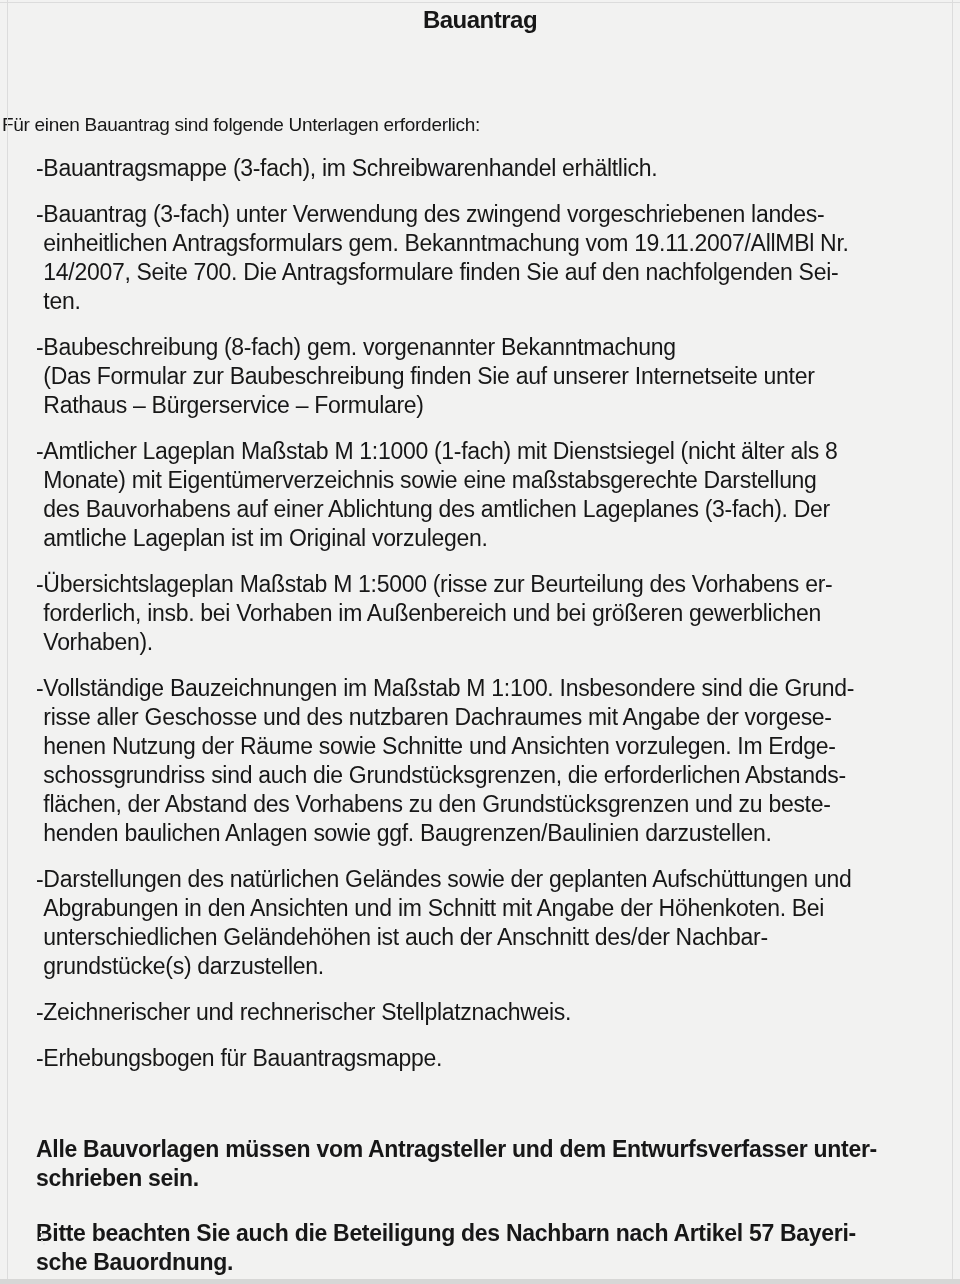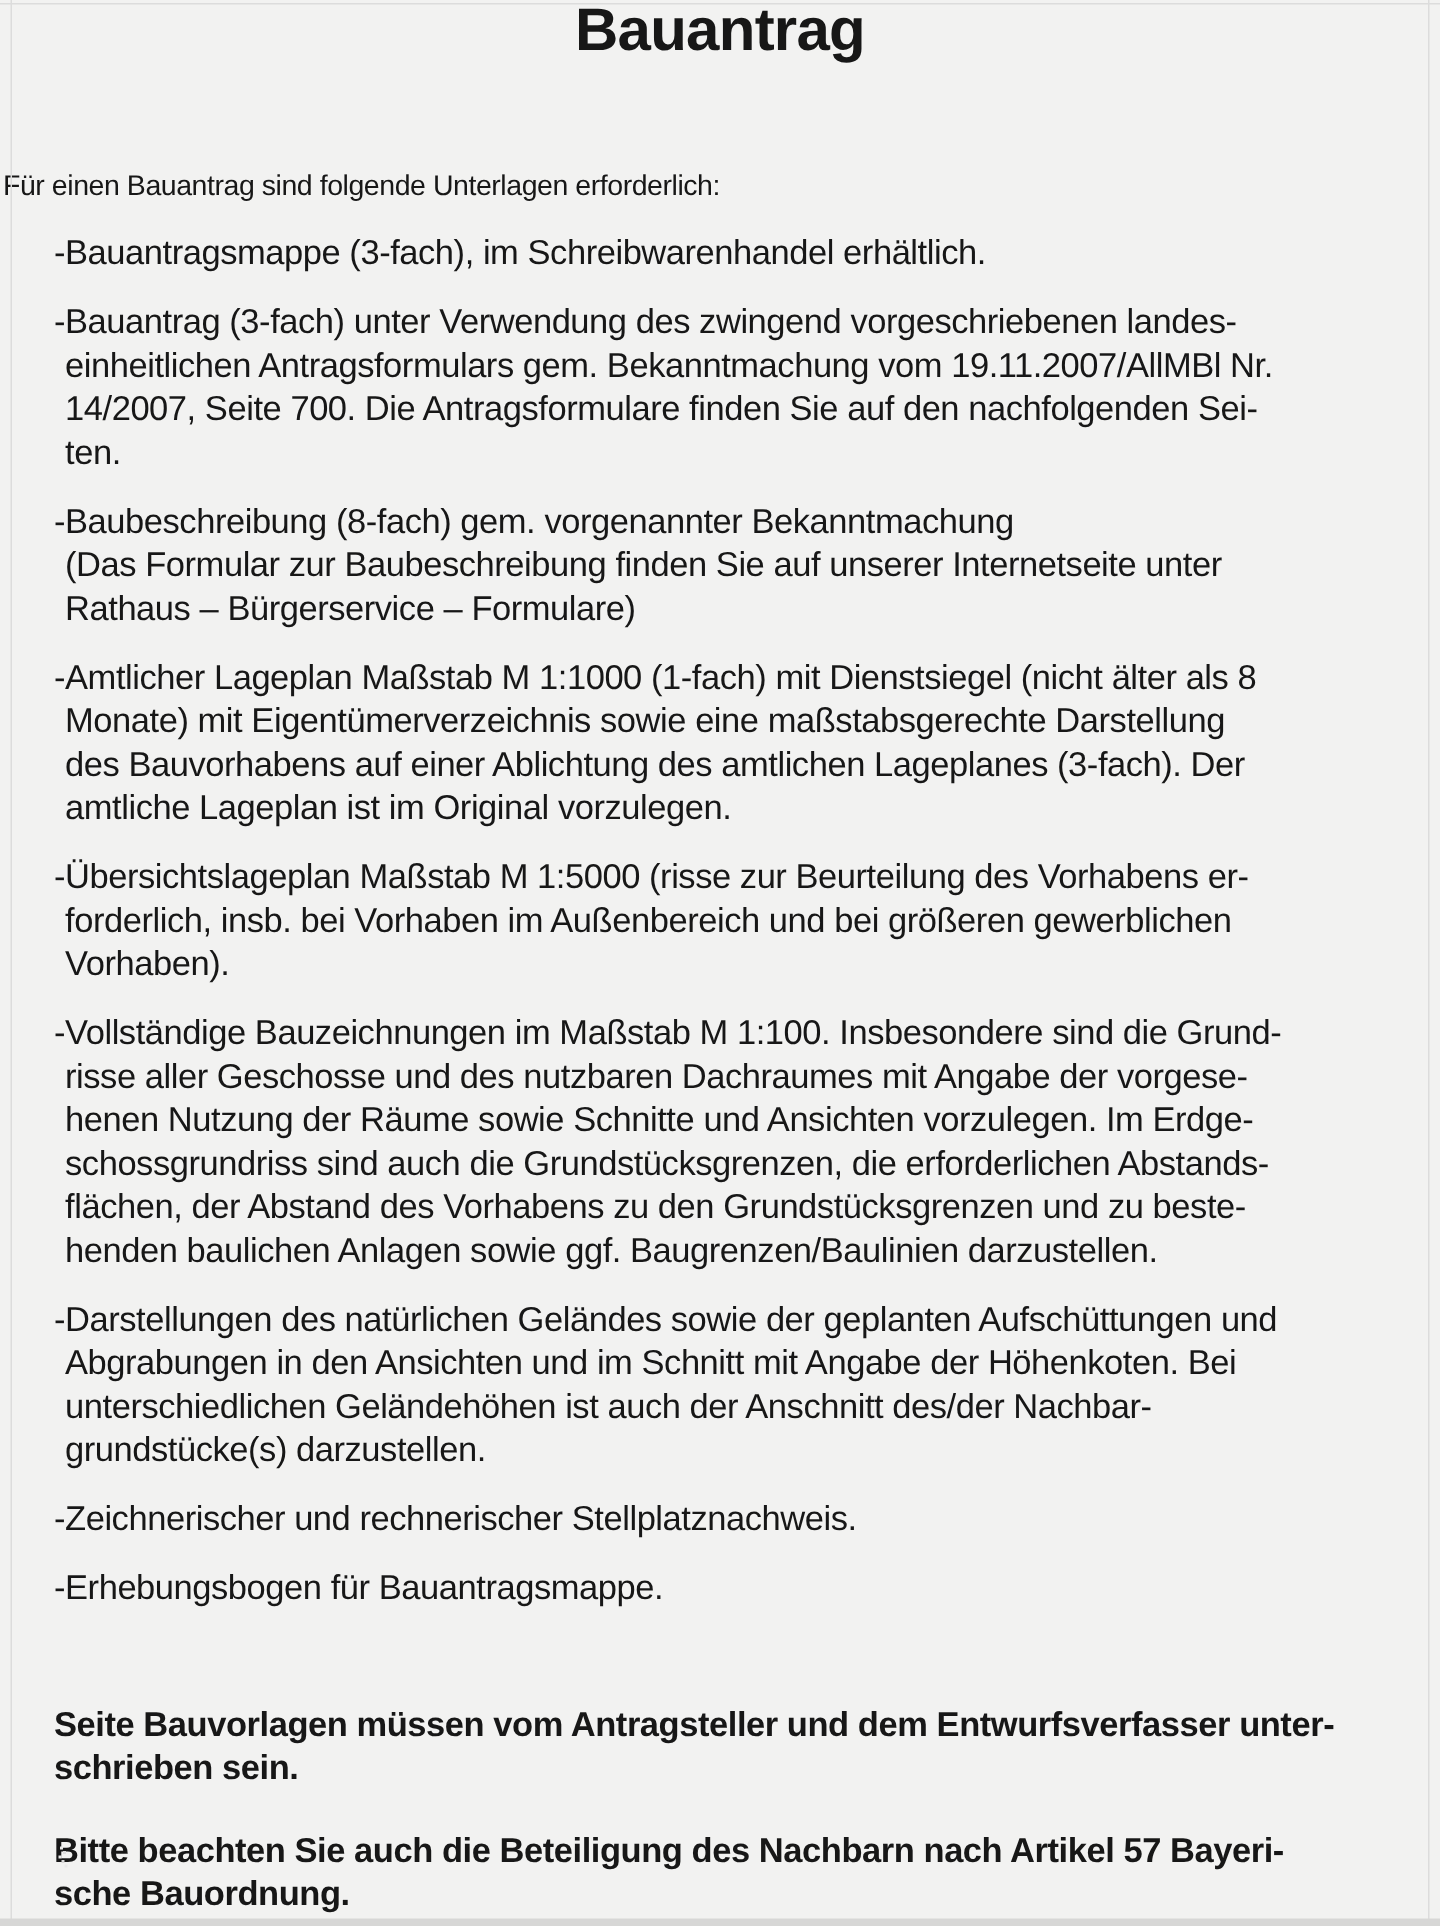--- a/index.html
+++ b/index.html
@@ -20,21 +20,21 @@
   .scan-line { position: absolute; background: #dcdcdc; }
   .scan-line.top    { left: 0; top: 2px; width: 960px; height: 1px; }
   .scan-line.left   { left: 7px; top: 0; width: 1px; height: 1284px; }
   .scan-line.right  { left: 952px; top: 0; width: 1px; height: 1284px; }
   .scan-line.bottom { left: 0; top: 1279px; width: 960px; height: 5px; background: #d7d7d6; }
 
   .doc-title {
     margin: 0;
     padding-top: 0;
     text-align: center;
-    font-size: 40px;
+    font-size: 24px;
     line-height: 40px;
     font-weight: bold;
     letter-spacing: -0.5px;
   }
 
   .intro-heading {
     margin: 70px 0 0 0;
     padding-left: 2px;
     font-size: 19px;
     line-height: 29px;
@@ -143,21 +143,21 @@
         <span class="dash">-</span>
         <div class="item-text">Zeichnerischer und rechnerischer Stellplatznachweis.</div>
       </div>
       <div class="item">
         <span class="dash">-</span>
         <div class="item-text">Erhebungsbogen für Bauantragsmappe.</div>
       </div>
     </div>
 
   <div class="footer" id="footer-block">
-      <p class="footer-para">Seite Bauvorlagen müssen vom Antragsteller und dem Entwurfsverfasser unter-
+      <p class="footer-para">Alle Bauvorlagen müssen vom Antragsteller und dem Entwurfsverfasser unter-
 schrieben sein.</p>
       <p class="footer-para">Bitte beachten Sie auch die Beteiligung des Nachbarn nach Artikel 57 Bayeri-
 sche Bauordnung.</p>
     </div>
 
   <div class="scan-artifact"></div>
 
   <div class="scan-line bottom"></div>
 </div>
 

